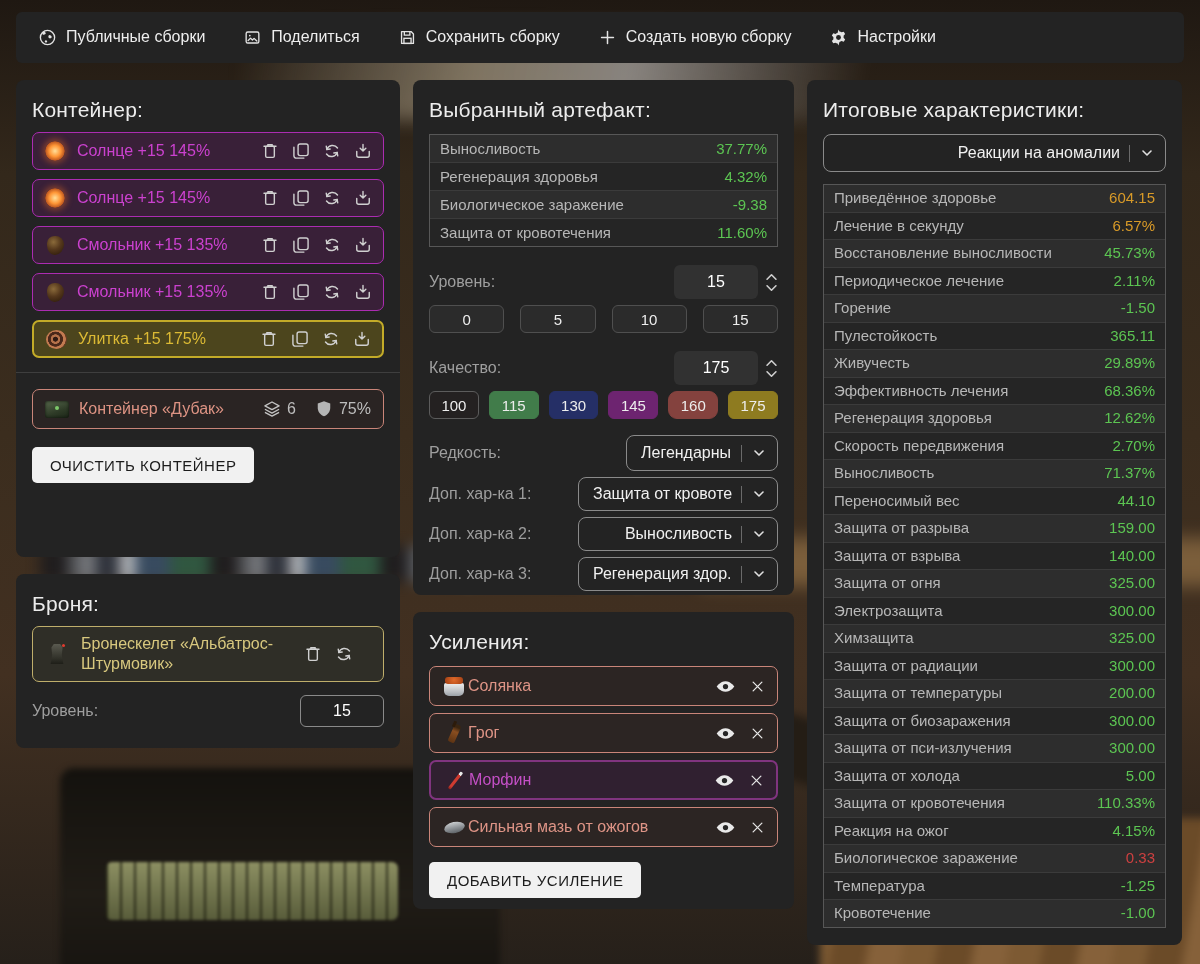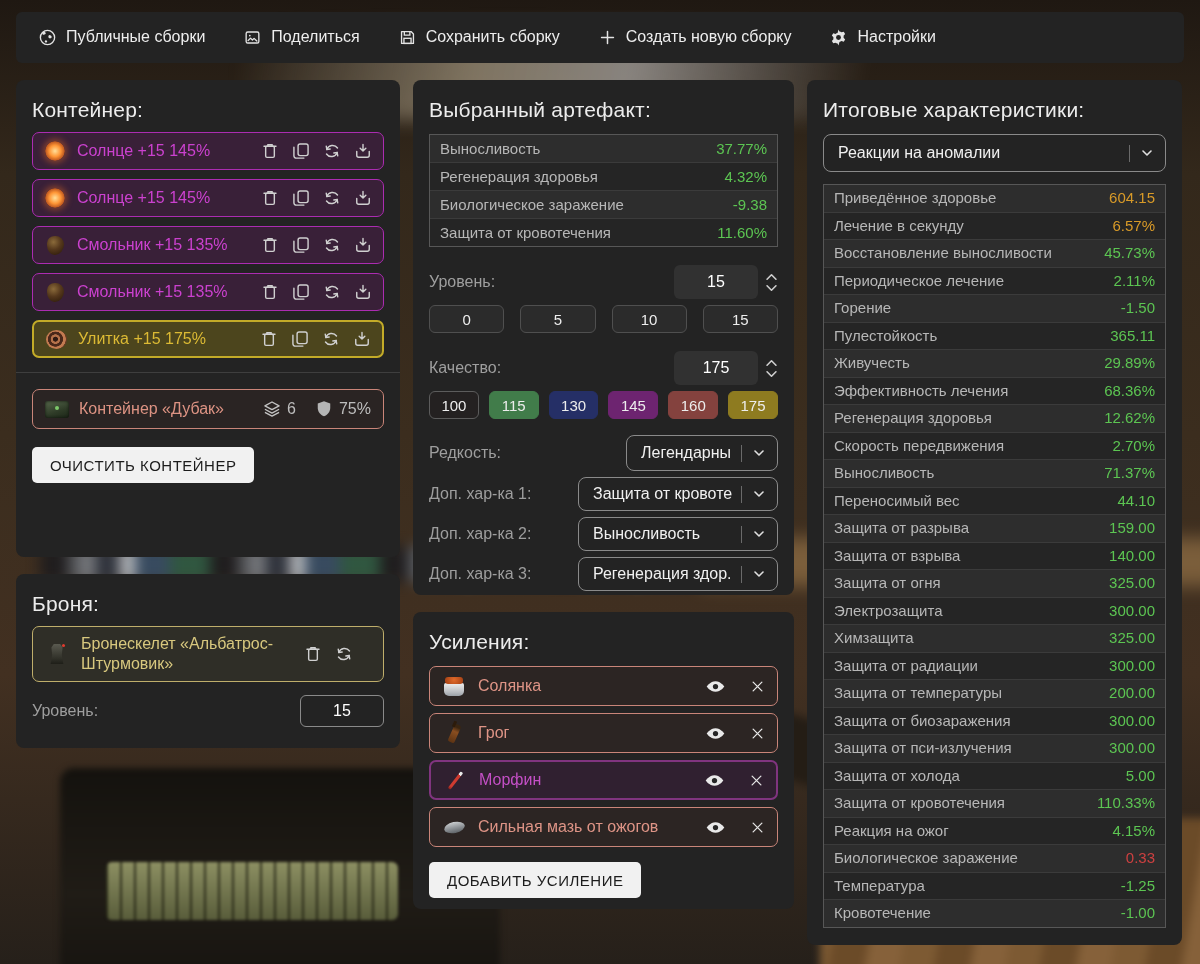--- a/index.html
+++ b/index.html
@@ -93,31 +93,31 @@
     text-align:center;font-family:inherit;}
   .spin-arrows{display:flex;flex-direction:column;gap:3px;color:#cfcfcf;}
   .spin-arrows svg{width:13px;height:8px;}
   .preset-row{display:flex;gap:10px;margin:0 0 4px;}
   .preset{flex:1;height:28px;border-radius:6px;background:#2b2b2b;border:1px solid #4f4f4f;color:#ededed;font-size:15px;
     font-family:inherit;display:flex;align-items:center;justify-content:center;padding:0;}
   .preset-row.lvl{gap:16px;}
   .sel-row{display:flex;align-items:center;justify-content:space-between;margin-top:6px;color:#9e9e9e;font-size:16px;}
   .sel-row.first{margin-top:16px;}
   .select{display:flex;align-items:center;box-sizing:border-box;height:34px;border:1px solid #8a8a8a;border-radius:8px;
-    padding:0 10px 0 14px;color:#f0f0f0;font-size:16px;gap:9px;background:transparent;}
+    padding:0 10px 0 14px;color:#f0f0f0;font-size:16px;gap:9px;background:transparent;text-align:right;}
   .select .sel-value{flex:1;white-space:nowrap;overflow:hidden;}
   .select .divider{width:1px;height:17px;background:#6a6a6a;flex:none;}
   .chev{width:16px;height:16px;color:#e0e0e0;flex:none;}
   .w-md{width:152px;height:36px;}
   .w-lg{width:200px;}
   .select-full{width:100%;height:38px;margin-bottom:12px;}
 
   
   .boost-item{height:40px;box-sizing:border-box;border:1px solid #c98579;border-radius:7px;background:#2c2523;
-    display:flex;align-items:center;gap:12px;padding:0 12px;margin-bottom:7px;color:#de9486;font-size:16px;}
+    display:flex;align-items:center;gap:2px;padding:0 12px;margin-bottom:7px;color:#de9486;font-size:16px;}
   .boost-item.violet{border:2px solid #80347f;background:#302030;color:#c44fc6;}
   .boost-item .nm{flex:1;}
   .eye{width:21px;height:21px;color:#e9e9e9;}
   .closeic{width:15px;height:15px;color:#e5e5e5;margin-left:12px;}
   .btn-light.add{margin-top:8px;}
 
   
   .gi{width:24px;height:24px;position:relative;display:inline-flex;align-items:center;justify-content:center;flex:none;}
   .sun-artifact-icon::before{content:"";width:20px;height:20px;border-radius:50%;
     background:radial-gradient(circle at 50% 50%,#ffdf9a 0%,#ff9636 40%,#c05a20 66%,rgba(120,50,15,0) 74%);
@@ -486,21 +486,21 @@
         <div class="preset-row" data-interactable="false">
 
             <button class="preset" data-interactable="true" style="background: rgb(36, 33, 33); border-color: rgb(92, 92, 92);">100</button>
 
             <button class="preset" data-interactable="true" style="background: rgb(65, 124, 74); border-color: rgb(65, 124, 74);">115</button>
 
             <button class="preset" data-interactable="true" style="background: rgb(37, 47, 102); border-color: rgb(37, 47, 102);">130</button>
 
             <button class="preset" data-interactable="true" style="background: rgb(109, 36, 112); border-color: rgb(109, 36, 112);">145</button>
 
-            <button class="preset" data-interactable="true" style="background: rgb(132, 66, 62); border-color: rgb(132, 66, 62);">160</button>
+            <button class="preset" data-interactable="true" style="background: rgb(132, 66, 62); border-color: rgb(132, 66, 62); border-radius: 9px;">160</button>
 
             <button class="preset" data-interactable="true" style="background: rgb(142, 123, 32); border-color: rgb(142, 123, 32);">175</button>
 
         </div>
 
         <div class="sel-row first" data-interactable="false">
           <span data-interactable="false">Редкость:</span>
           <div class="select w-md" data-interactable="true">
             <span class="sel-value" data-interactable="false">Легендарный</span>
             <span class="divider" data-interactable="false"></span>

